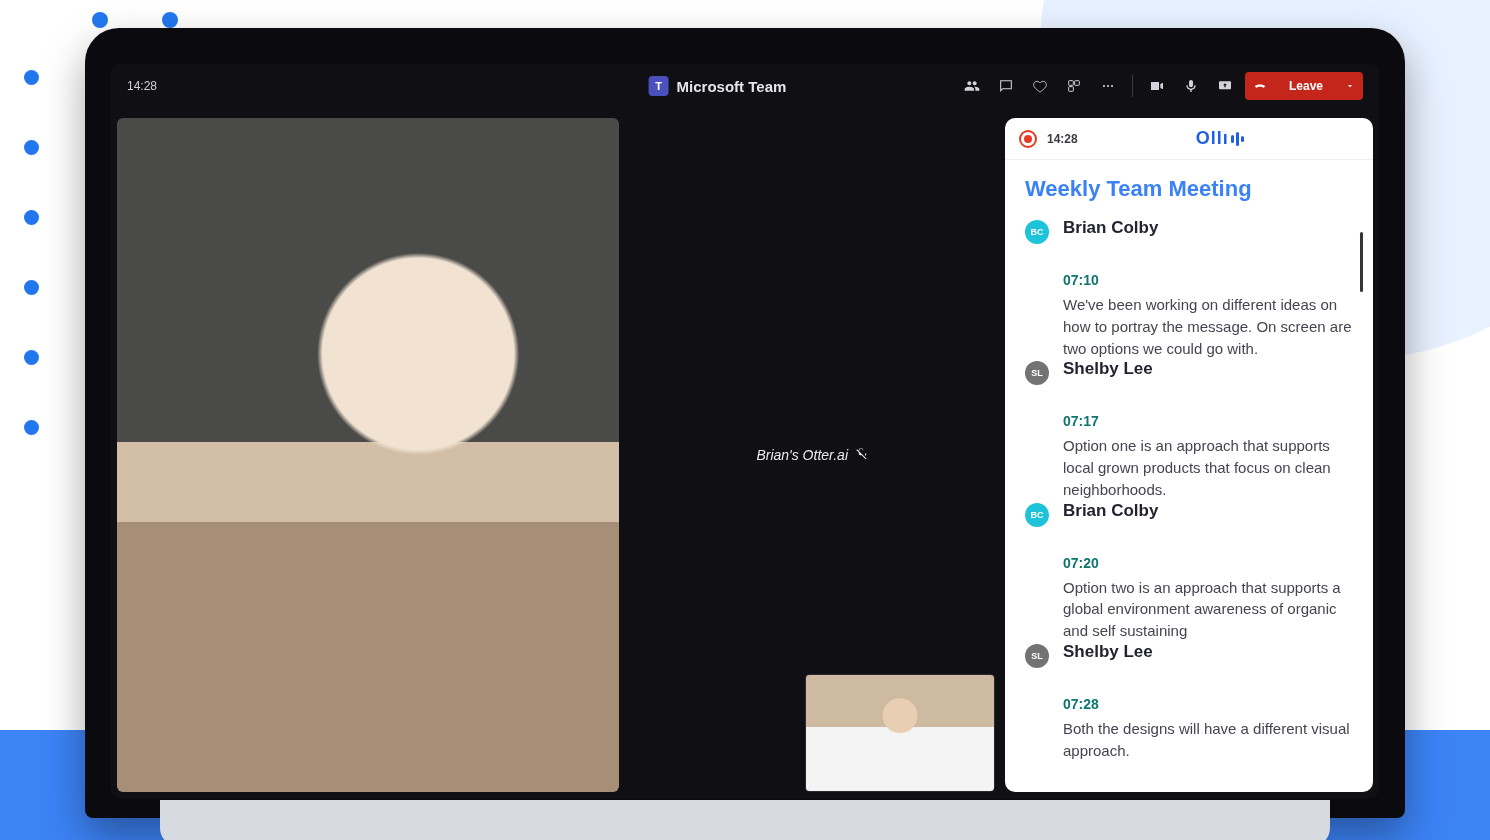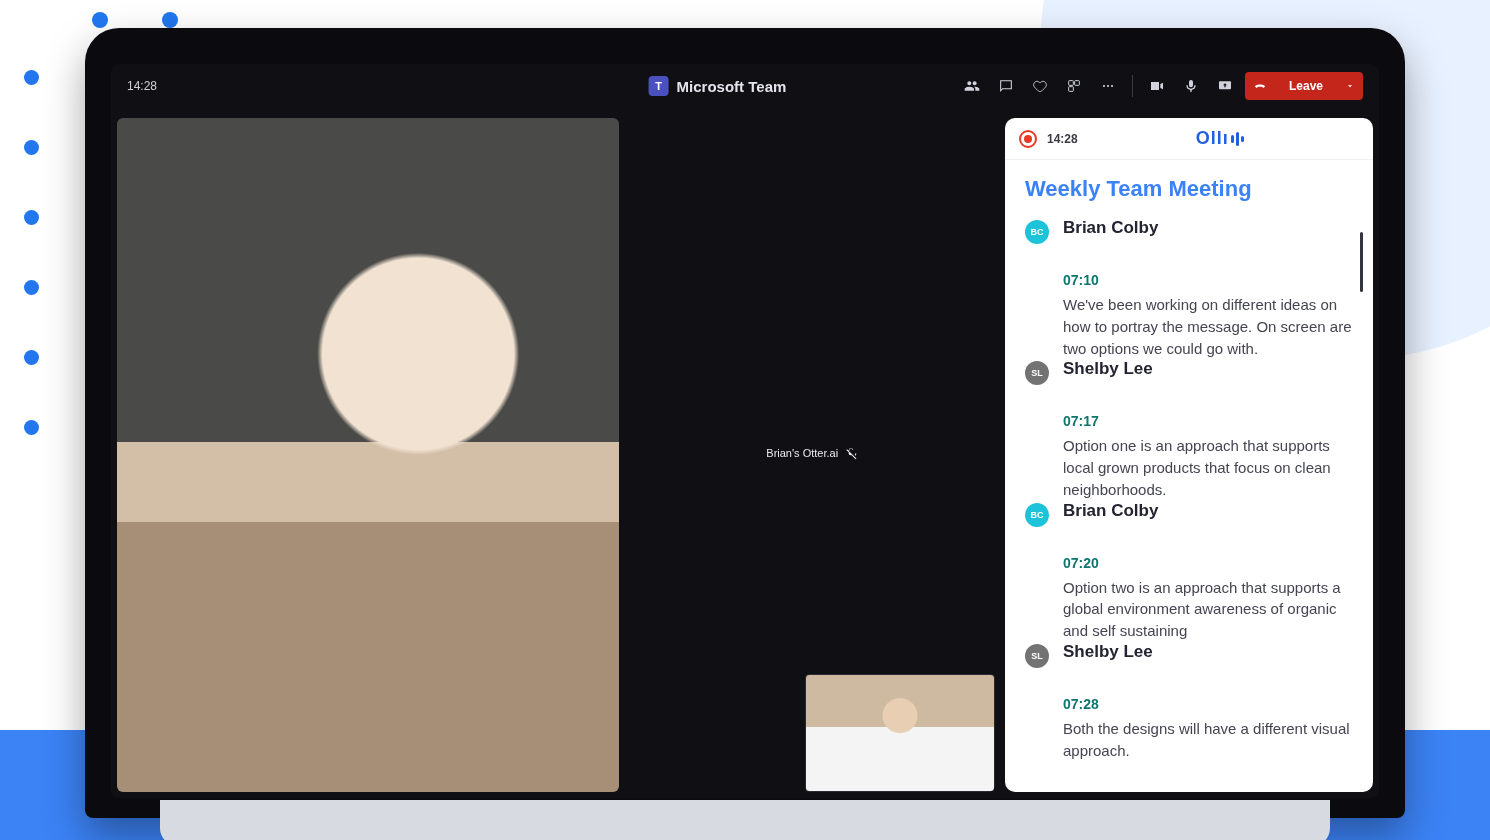--- a/index.html
+++ b/index.html
@@ -103,21 +103,21 @@
     display:flex; flex-direction:column; align-items:center; justify-content:center;
     gap:18px; color:#fff;
   }
   .avatar-circle{
     width:126px; height:126px; border-radius:50%;
     background:#2277ef; color:#fff;
     display:flex; align-items:center; justify-content:center;
     font-size:44px; font-weight:600;
   }
   .participant-name{
-    font-size:11px; display:flex; gap:6px; color:#eaeaf0;
+    font-size:14px; display:flex; gap:6px; color:#eaeaf0;font-style:italic;
   }
   .mute svg{width:14px;height:14px;fill:#eaeaf0}
   
   .self-view{
     position:absolute; right:0; bottom:0;
     width:190px; height:118px; border-radius:4px;
     background:
       radial-gradient(circle at 50% 35%, #e8cfb3 0 14%, transparent 15%),
       linear-gradient(180deg,#cdbaa0 0 45%, #f4f4f4 45% 100%);
     border:1px solid #2a2a30;

